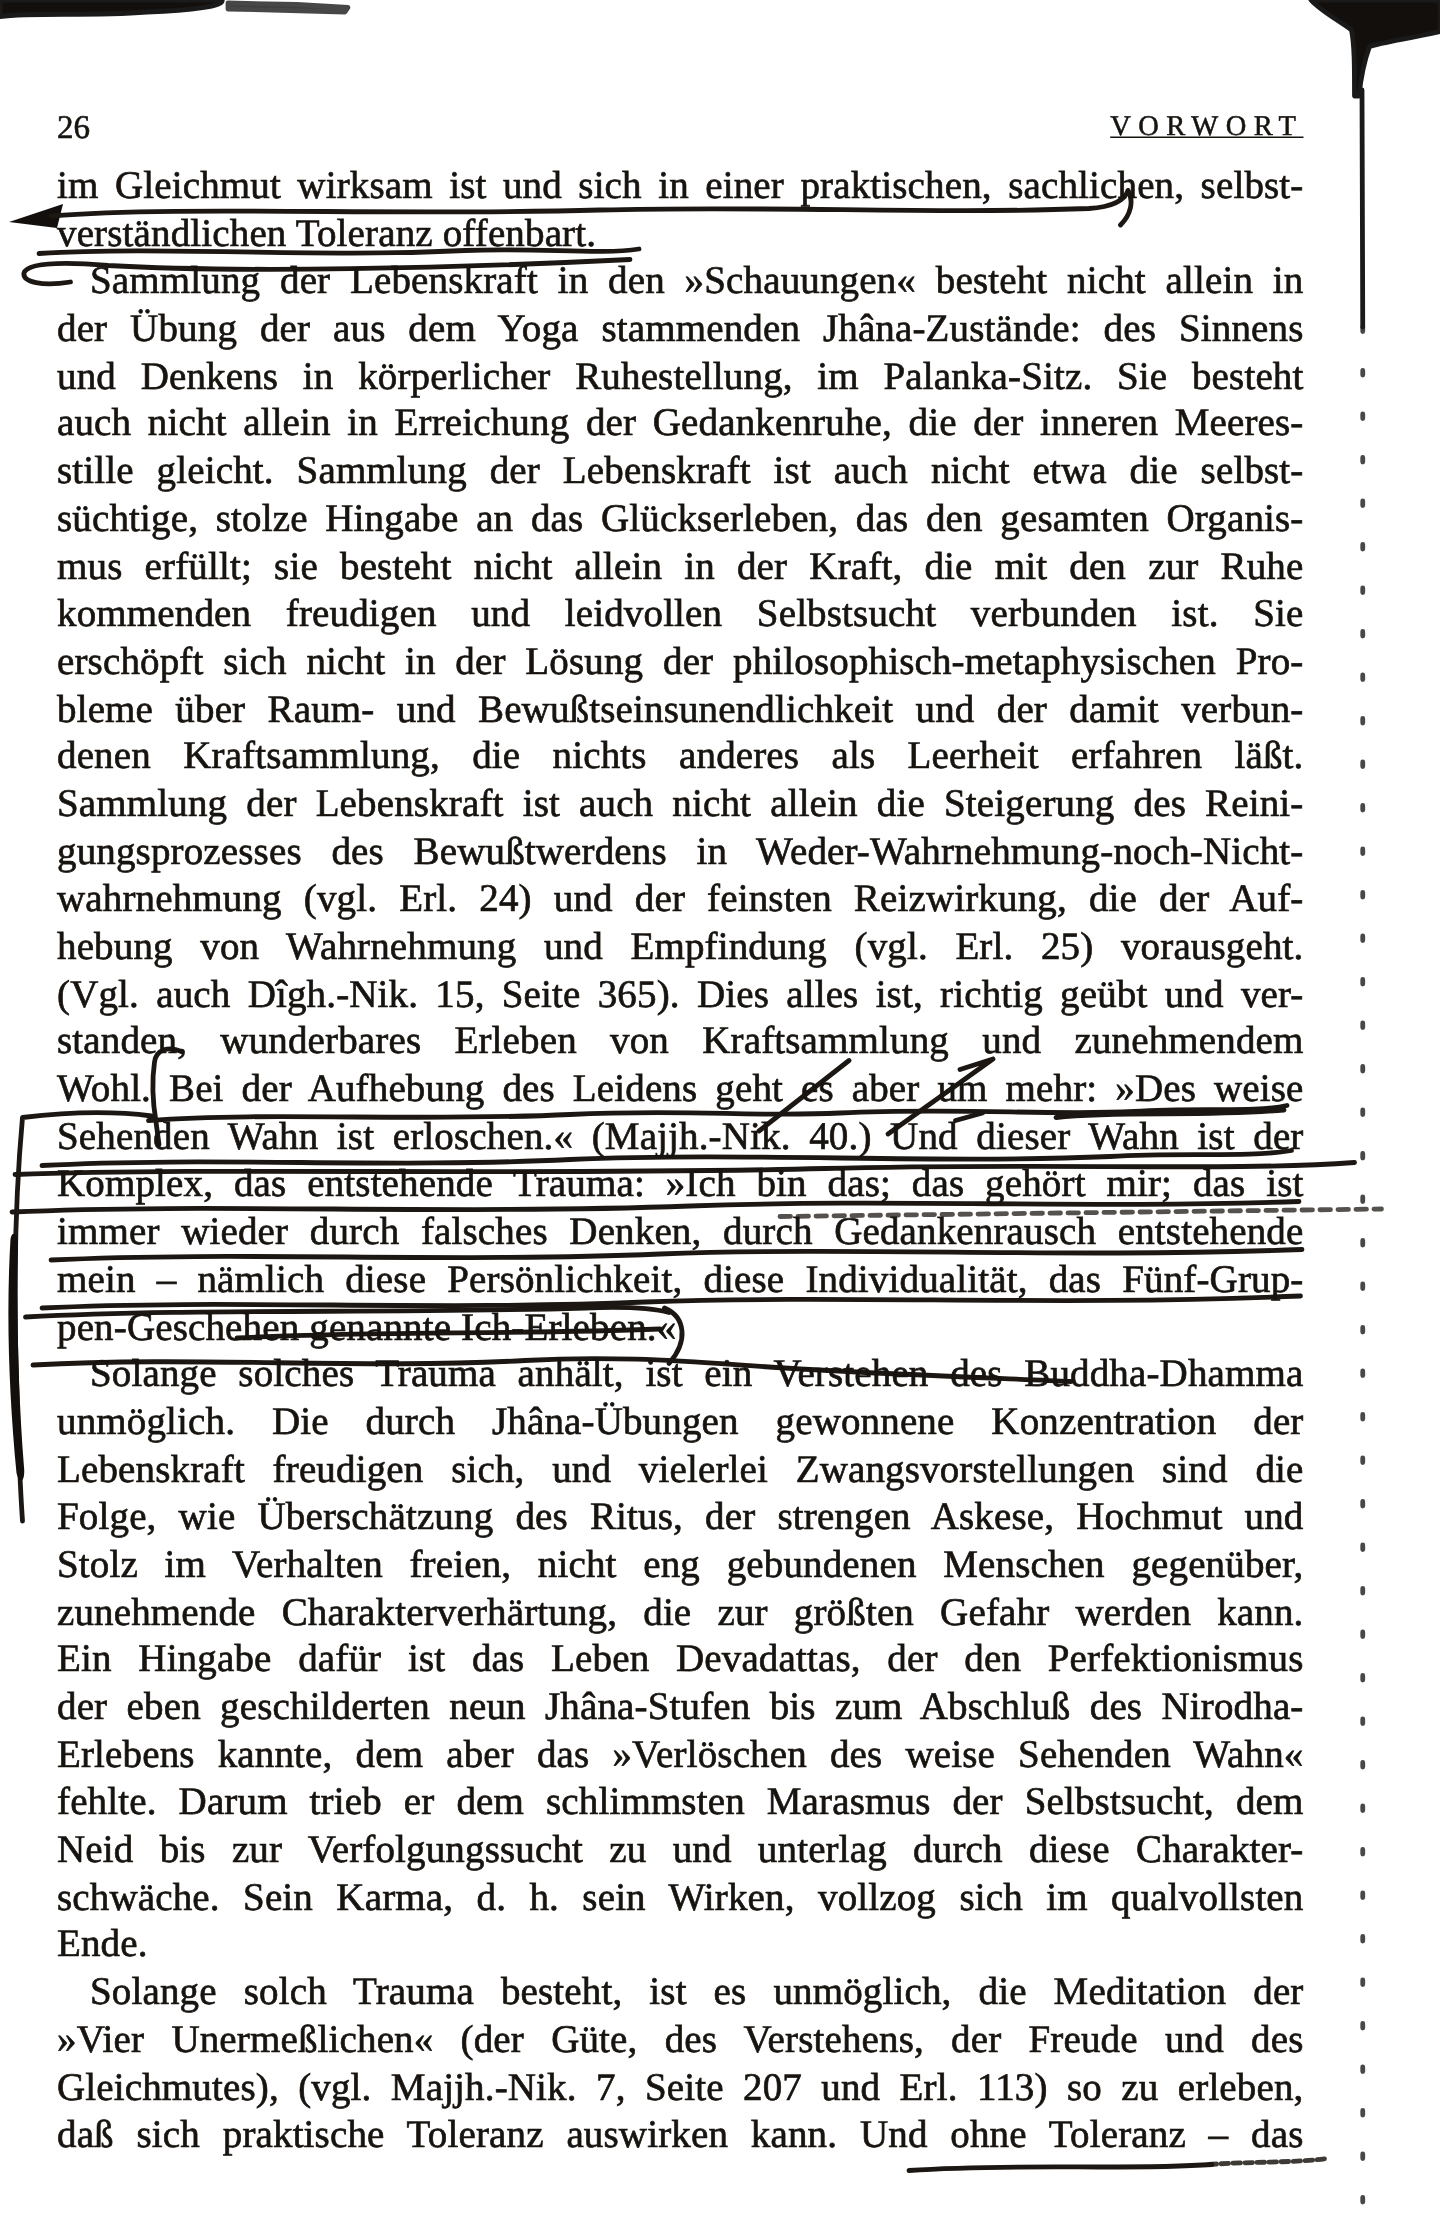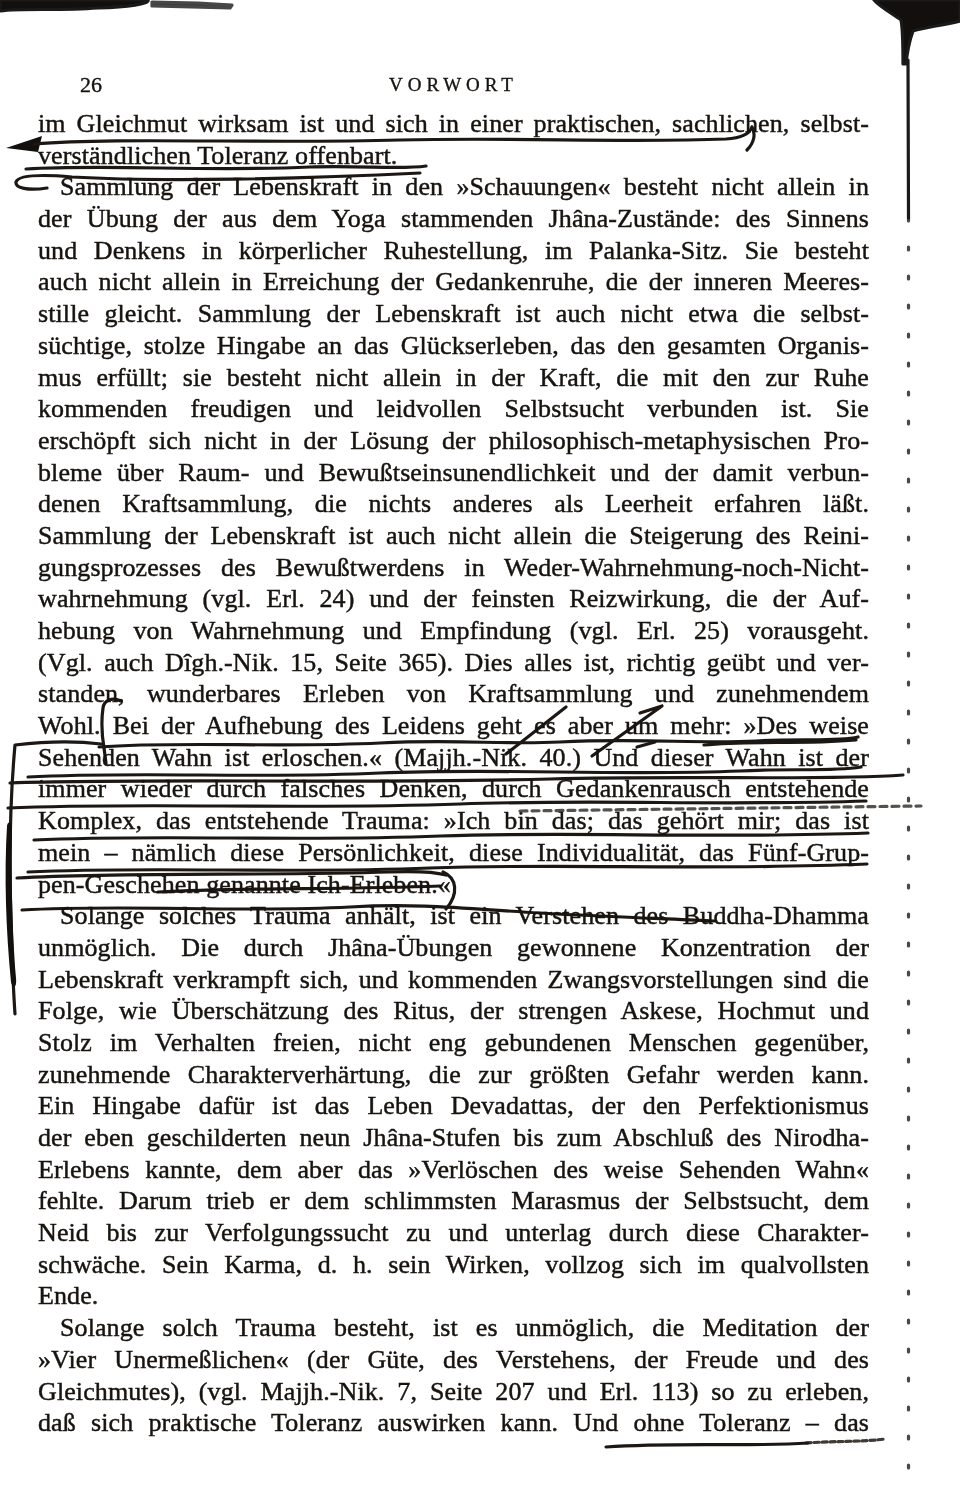--- a/index.html
+++ b/index.html
@@ -7,25 +7,25 @@
     position:relative;
     width:960px;height:1492px;
     background:#ffffff;
     overflow:hidden;
     font-family:"Liberation Serif", serif;
     color:#17130f;
   }
   .runhead{position:absolute;top:71px;left:38px;width:831px;height:30px;}
   .page-number{
     position:absolute;left:0;top:1px;
-    font-size:22px;margin-left:42px;-webkit-text-stroke:.4px currentColor;
+    font-size:22px;-webkit-text-stroke:.4px currentColor;
   }
   .running-header{
-    position:absolute;left:0;right:0;top:3px;text-align:center;
-    font-size:19px;letter-spacing:5px;-webkit-text-stroke:.35px currentColor;
+    position:absolute;left:0;right:0;top:3px;text-align:right;
+    font-size:19px;letter-spacing:5px;text-decoration:underline;-webkit-text-stroke:.35px currentColor;
   }
   .textblock{
     position:absolute;left:38px;top:108px;width:831px;
   }
   .line{
     height:31.7px;line-height:31.7px;
     font-size:26px;
     text-align:justify;
     -moz-text-align-last:justify;
     text-align-last:justify;
@@ -109,27 +109,27 @@
       <div class="line">bleme über Raum- und Bewußtseinsunendlichkeit und der damit verbun-</div>
       <div class="line">denen Kraftsammlung, die nichts anderes als Leerheit erfahren läßt.</div>
       <div class="line">Sammlung der Lebenskraft ist auch nicht allein die Steigerung des Reini-</div>
       <div class="line">gungsprozesses des Bewußtwerdens in Weder-Wahrnehmung-noch-Nicht-</div>
       <div class="line">wahrnehmung (vgl. Erl. 24) und der feinsten Reizwirkung, die der Auf-</div>
       <div class="line">hebung von Wahrnehmung und Empfindung (vgl. Erl. 25) vorausgeht.</div>
       <div class="line">(Vgl. auch Dîgh.-Nik. 15, Seite 365). Dies alles ist, richtig geübt und ver-</div>
       <div class="line">standen, wunderbares Erleben von Kraftsammlung und zunehmendem</div>
       <div class="line">Wohl. Bei der Aufhebung des Leidens geht es aber um mehr: »Des weise</div>
       <div class="line">Sehenden Wahn ist erloschen.« (Majjh.-Nik. 40.) Und dieser Wahn ist der</div>
+      <div class="line">Komplex, das entstehende Trauma: »Ich bin das; das gehört mir; das ist</div>
       <div class="line">immer wieder durch falsches Denken, durch Gedankenrausch entstehende</div>
-      <div class="line">Komplex, das entstehende Trauma: »Ich bin das; das gehört mir; das ist</div>
       <div class="line">mein – nämlich diese Persönlichkeit, diese Individualität, das Fünf-Grup-</div>
       <div class="line end">pen-Geschehen genannte Ich-Erleben.«</div>
       <div class="line indent">Solange solches Trauma anhält, ist ein Verstehen des Buddha-Dhamma</div>
       <div class="line">unmöglich. Die durch Jhâna-Übungen gewonnene Konzentration der</div>
-      <div class="line">Lebenskraft verkrampft sich, und kommenden Zwangsvorstellungen sind die</div>
+      <div class="line">Lebenskraft freudigen sich, und vielerlei Zwangsvorstellungen sind die</div>
       <div class="line">Folge, wie Überschätzung des Ritus, der strengen Askese, Hochmut und</div>
       <div class="line">Stolz im Verhalten freien, nicht eng gebundenen Menschen gegenüber,</div>
       <div class="line">zunehmende Charakterverhärtung, die zur größten Gefahr werden kann.</div>
       <div class="line">Ein Hingabe dafür ist das Leben Devadattas, der den Perfektionismus</div>
       <div class="line">der eben geschilderten neun Jhâna-Stufen bis zum Abschluß des Nirodha-</div>
       <div class="line">Erlebens kannte, dem aber das »Verlöschen des weise Sehenden Wahn«</div>
       <div class="line">fehlte. Darum trieb er dem schlimmsten Marasmus der Selbstsucht, dem</div>
       <div class="line">Neid bis zur Verfolgungssucht zu und unterlag durch diese Charakter-</div>
       <div class="line">schwäche. Sein Karma, d. h. sein Wirken, vollzog sich im qualvollsten</div>
       <div class="line end">Ende.</div>

